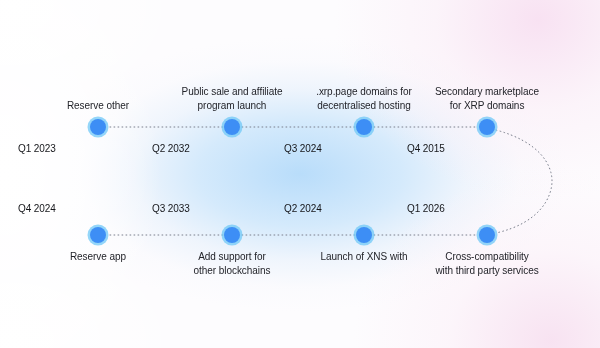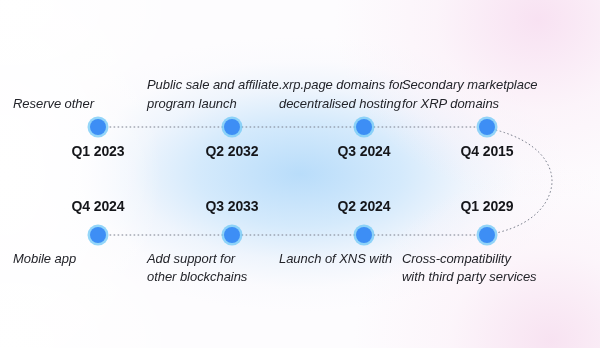--- a/index.html
+++ b/index.html
@@ -106,38 +106,37 @@
     width: 16px;
     height: 16px;
     border-radius: 50%;
     background: #3d8ef5;
     box-shadow: 0 0 0 2.5px rgba(112, 200, 247, 0.75);
   }
   .quarter {
     position: absolute;
     width: 160px;
     left: -80px;
-    text-align: center;
-    font-size: 14px;
-    font-weight: bold;
+    text-align: left;
+    font-size: 10px;
+    font-weight: normal;
     color: #15161a;
     letter-spacing: -0.1px;
     white-space: nowrap;
   }
   .desc {
     position: absolute;
     width: 170px;
     left: -85px;
-    text-align: left;
-    font-size: 13px;
+    text-align: center;
+    font-size: 10px;
     font-weight: normal;
     color: #23242a;
     line-height: 1.42;
     letter-spacing: -0.05px;
-    font-style: italic;
   }
 
   
   .row-top .desc    { bottom: 14px; }
   .row-top .quarter { top: 16px; }
 
   
   .row-bottom .quarter { bottom: 21px; }
   .row-bottom .desc    { top: 15px; }
 </style>
@@ -182,34 +181,34 @@
 
   <div class="node row-top" style="left:487px; top:127px;">
     <div class="desc">Secondary marketplace<br>for XRP domains</div>
     <div class="dot"></div>
     <div class="quarter">Q4 2015</div>
   </div>
 
   <div class="node row-bottom" style="left:98px; top:235px;">
     <div class="quarter">Q4 2024</div>
     <div class="dot"></div>
-    <div class="desc">Mobile app</div>
+    <div class="desc">Reserve app</div>
   </div>
 
   <div class="node row-bottom" style="left:232px; top:235px;">
     <div class="quarter">Q3 2033</div>
     <div class="dot"></div>
     <div class="desc">Add support for<br>other blockchains</div>
   </div>
 
   <div class="node row-bottom" style="left:364px; top:235px;">
     <div class="quarter">Q2 2024</div>
     <div class="dot"></div>
     <div class="desc">Launch of XNS with</div>
   </div>
 
   <div class="node row-bottom" style="left:487px; top:235px;">
-    <div class="quarter">Q1 2029</div>
+    <div class="quarter">Q1 2026</div>
     <div class="dot"></div>
     <div class="desc">Cross-compatibility<br>with third party services</div>
   </div>
 
 </div>
 
 </body></html>

